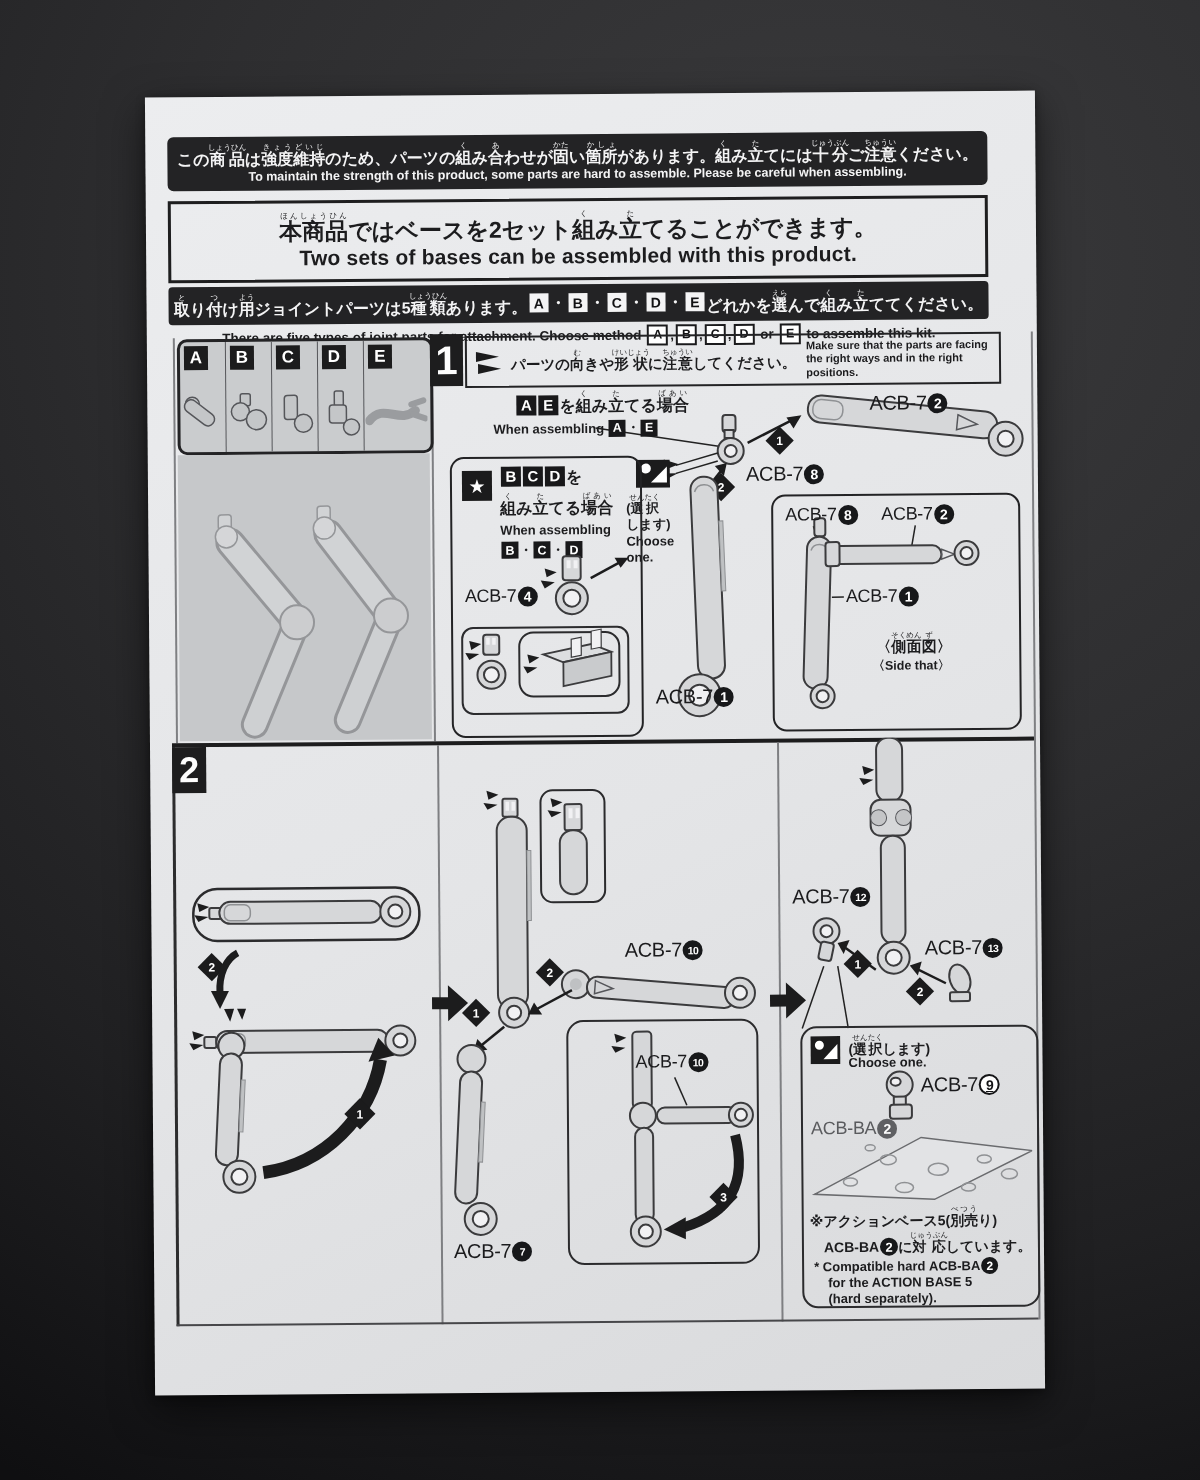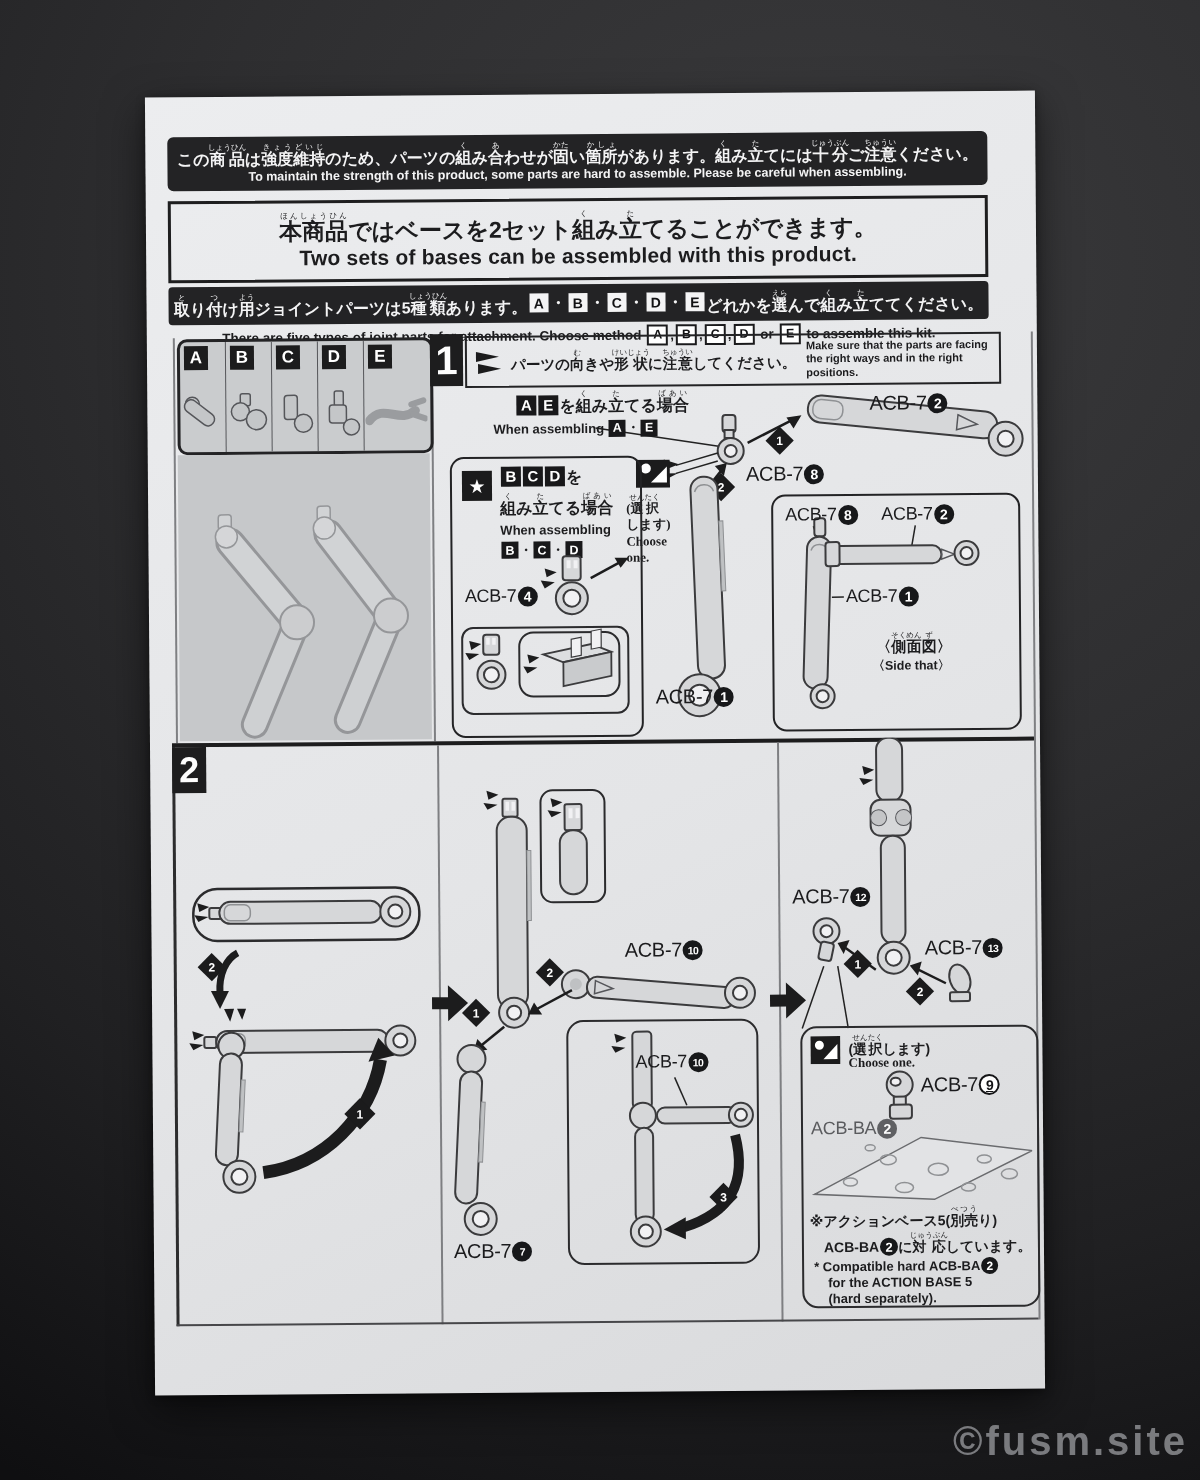--- a/index.html
+++ b/index.html
@@ -46,21 +46,21 @@
   .pletter{position:absolute;left:4px;top:4px;width:24px;height:24px;background:#1c1c1d;color:#fff;
     font-weight:700;font-size:17px;display:flex;align-items:center;justify-content:center;}
   .photo{background:#c6c8ca;}
   .obox{border:2.5px solid #232325;border-radius:14px;}
   .obox2{border:2px solid #2b2b2d;border-radius:12px;}
   .starsq{width:30px;height:30px;background:#1b1b1c;color:#fff;display:flex;align-items:center;
     justify-content:center;font-size:19px;}
   .whenl{font-size:13px;font-weight:700;display:flex;align-items:center;white-space:nowrap;}
   .casejp{font-size:16px;font-weight:700;display:flex;align-items:flex-end;white-space:nowrap;}
   .small-jp{font-size:13px;font-weight:700;}
-  .chtxt{font-size:13px;font-weight:700;line-height:1.25;font-family:Liberation Serif, serif;}
+  .chtxt{font-size:13px;font-weight:700;line-height:1.25;}
   .svjp{font-size:15px;font-weight:700;white-space:nowrap;}
   .sven{font-size:12.5px;font-weight:700;white-space:nowrap;}
   .notejp{font-size:14px;font-weight:700;white-space:nowrap;display:inline-flex;align-items:baseline;}
   .noteen{font-size:13px;font-weight:600;white-space:nowrap;display:inline-flex;align-items:center;}
   .vline{background:#7e7f82;width:1.5px;}
   .watermark{position:absolute;right:12px;bottom:16px;font-size:40px;font-weight:700;color:#85868a;
     letter-spacing:3px;opacity:.9;}
   svg .arm{fill:#d6d7d9;stroke:#3b3b3d;stroke-width:2;}
   svg .arml{fill:#c4c6c8;stroke:#55565a;stroke-width:1.5;}
   svg .hole{fill:#f1f1f3;stroke:#3b3b3d;stroke-width:2;}
@@ -578,14 +578,13 @@
     </div>
     <div class="noteen abs" style="left:10px;top:230px;">
       <span>* Compatible hard</span>&nbsp;<span>ACB-BA</span><span class="cnum" style="width:17px;height:17px;font-size:12px;">2</span>
     </div>
     <div class="noteen abs" style="left:24px;top:247px;">for the ACTION BASE 5</div>
     <div class="noteen abs" style="left:24px;top:263px;">(hard separately).</div>
   </div>
 
 </div>
 
-<div class="watermark">©fusm.site</div>
 </div>
 
 </body></html>

